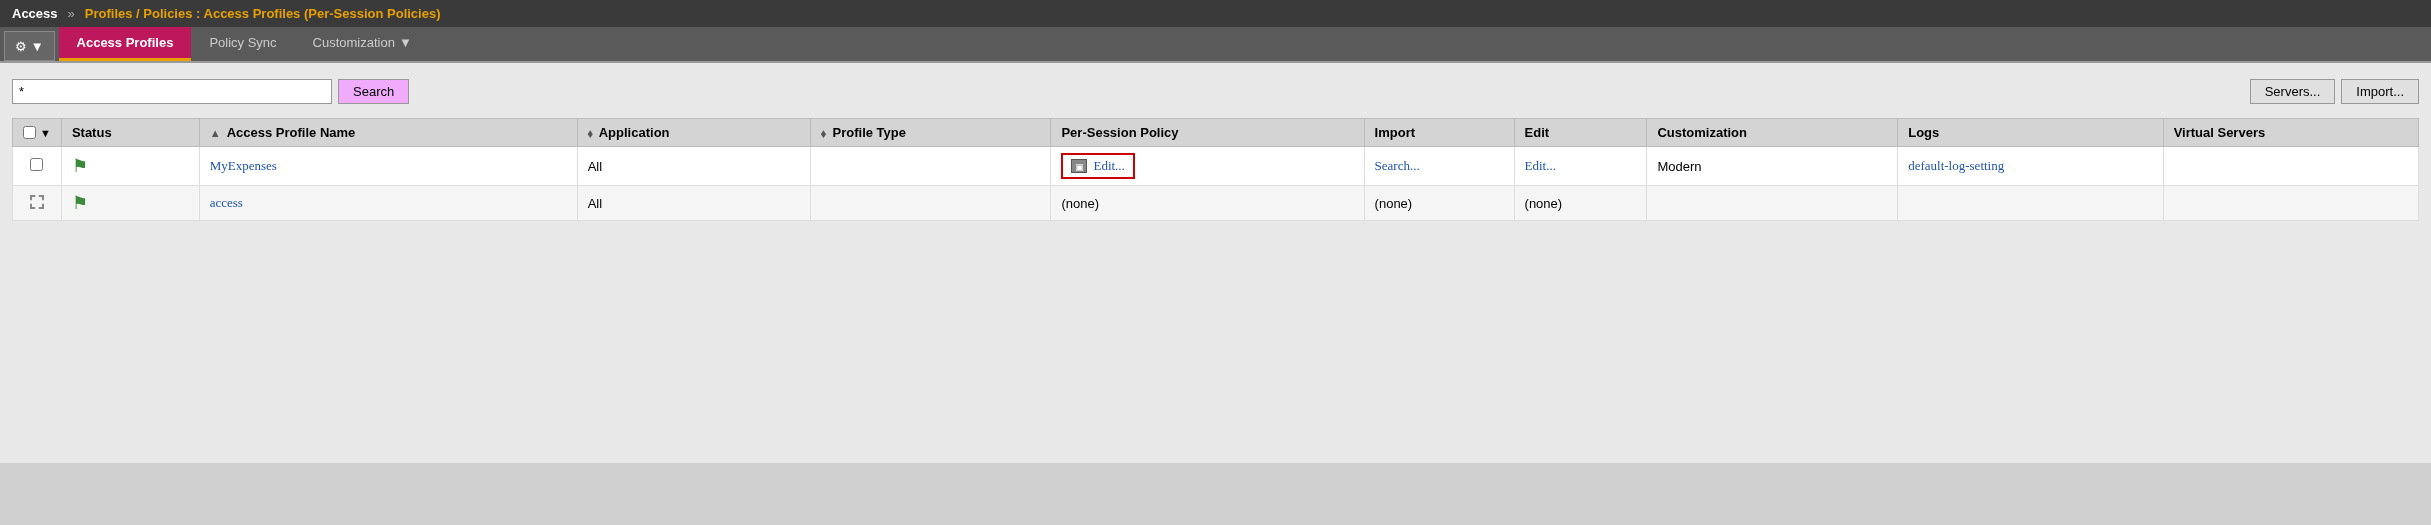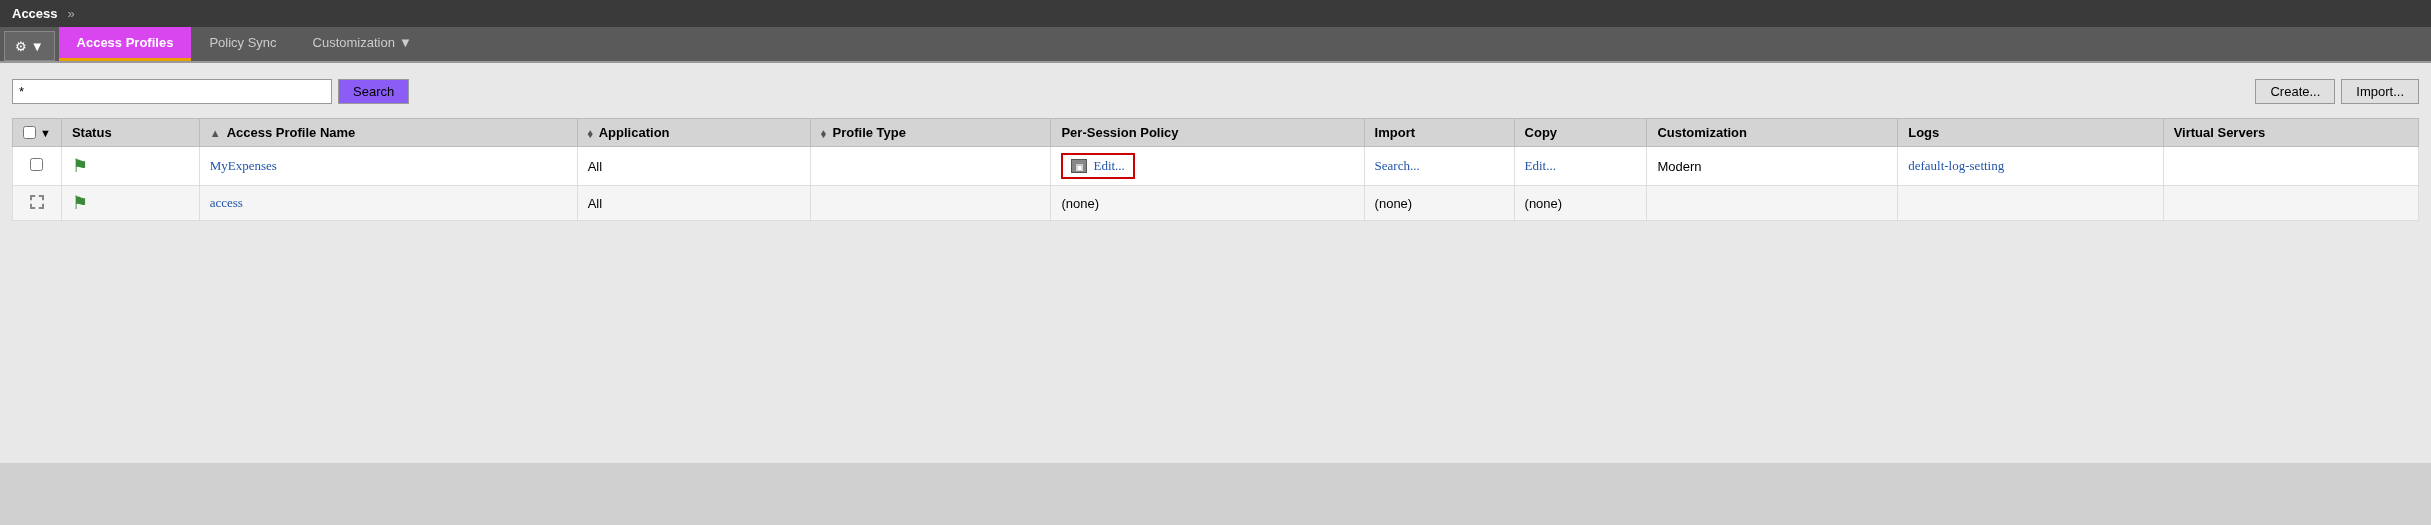--- a/index.html
+++ b/index.html
@@ -45,21 +45,21 @@
       color: #ccc;
       cursor: pointer;
       border-bottom: 3px solid transparent;
       display: flex;
       align-items: center;
       gap: 4px;
       font-size: 13px;
     }
     .tab.active {
       color: #fff;
-      background: #d946ef;
+      background: #be185d;
       border-bottom: 3px solid #e8a000;
       font-weight: bold;
     }
 
     
     .main-content {
       background: #e8e8e8;
       padding: 16px 12px;
       min-height: 400px;
     }
@@ -78,21 +78,21 @@
     }
     .search-input {
       width: 320px;
       padding: 4px 6px;
       border: 1px solid #999;
       background: #fff;
       font-size: 13px;
     }
     .search-btn {
       padding: 4px 14px;
-      background: #8b5cf6;
+      background: #f0abfc;
       border: 1px solid #999;
       cursor: pointer;
       font-size: 13px;
     }
     .search-right {
       display: flex;
       gap: 6px;
     }
     .action-btn {
       padding: 4px 14px;
@@ -160,20 +160,21 @@
       align-items: center;
       gap: 4px;
     }
   </style>
 </head>
 <body>
 
 <div class="top-bar">
   <span class="access-label">Access</span>
   <span class="chevrons">»</span>
+  <span class="breadcrumb-link">Profiles / Policies : Access Profiles (Per-Session Policies)</span>
 </div>
 
 <div class="tab-bar">
   <button class="gear-btn">
     <span>⚙</span>
     <span>▼</span>
   </button>
   <div class="tab active">
     <span>Access Profiles</span>
   </div>
@@ -190,21 +191,21 @@
 
   <div class="search-row">
     <div class="search-left">
       <input class="search-input" type="text" value="*" style="">
       <button class="search-btn">
         <span>Search</span>
       </button>
     </div>
     <div class="search-right">
       <button class="action-btn">
-        <span>Create...</span>
+        <span>Servers...</span>
       </button>
       <button class="action-btn">
         <span>Import...</span>
       </button>
     </div>
   </div>
 
   <table class="profiles-table">
     <thead>
       <tr>
@@ -229,21 +230,21 @@
           <span class="sort-arrow">⬧</span>
           <span>Profile Type</span>
         </th>
         <th>
           <span>Per-Session Policy</span>
         </th>
         <th>
           <span>Import</span>
         </th>
         <th>
-          <span>Copy</span>
+          <span>Edit</span>
         </th>
         <th>
           <span>Customization</span>
         </th>
         <th>
           <span>Logs</span>
         </th>
         <th>
           <span>Virtual Servers</span>
         </th>

